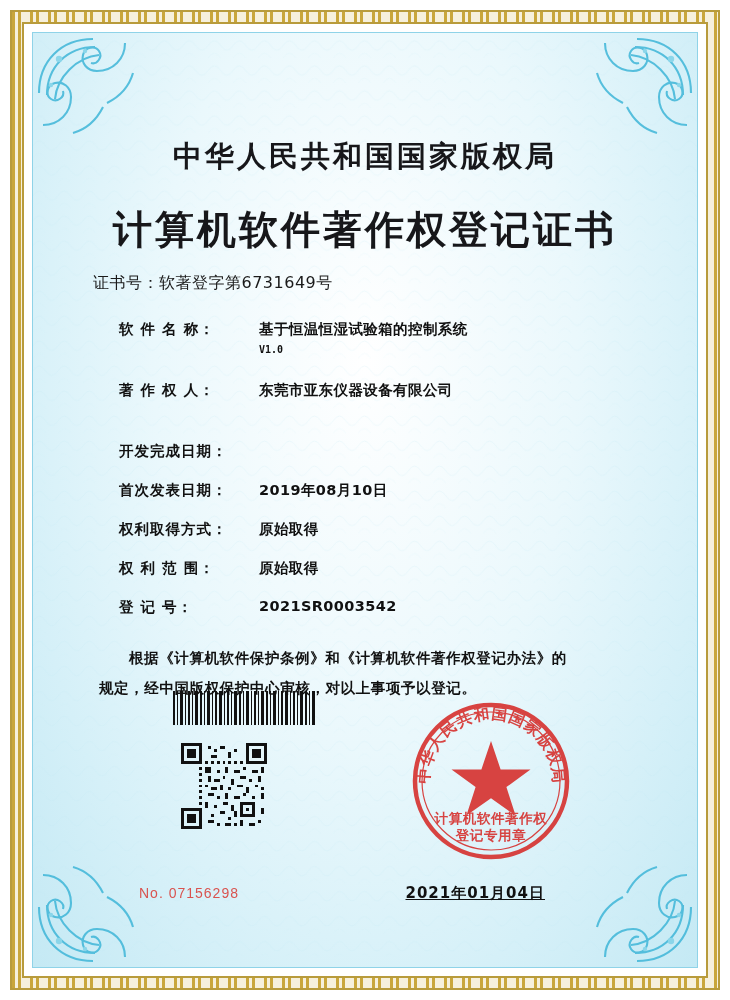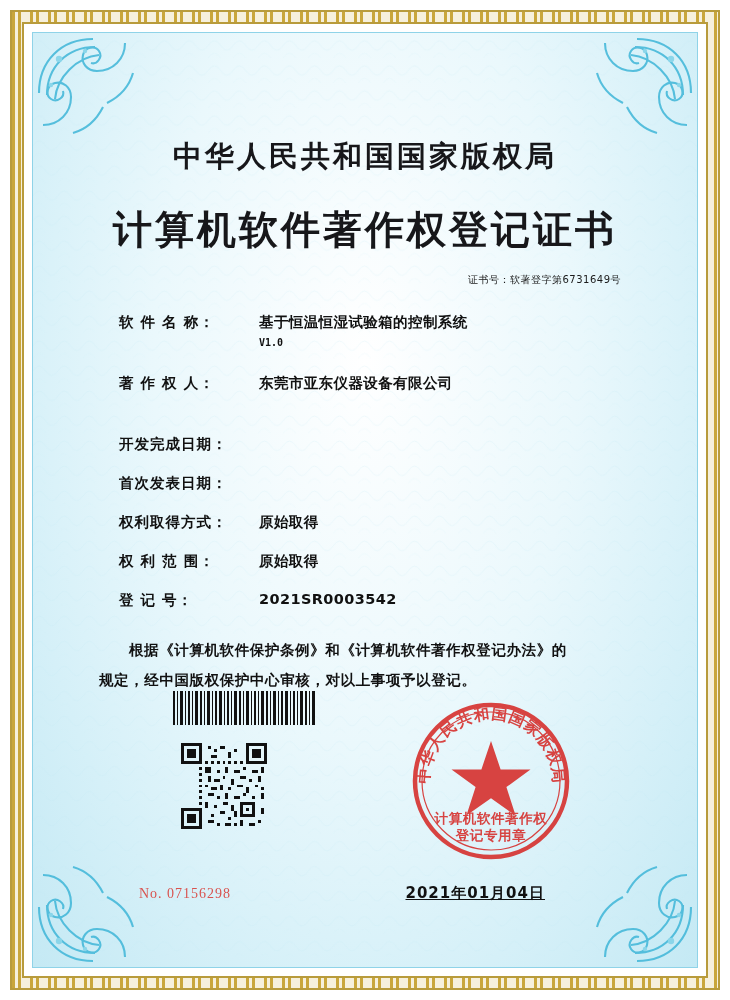--- a/index.html
+++ b/index.html
@@ -104,22 +104,22 @@
   .title-main {
     text-align: center;
     font-family: "DejaVu Serif", "Liberation Serif", serif;
     font-size: 39px;
     letter-spacing: 3px;
     color: #17171a;
     font-weight: 700;
     margin-top: 26px;
   }
   .cert-no {
-    text-align: right;
-    font-size: 10px;
+    text-align: left;
+    font-size: 16px;
     color: #1a1a1a;
     margin-top: 16px;
     padding-right: 16px;
     letter-spacing: 0.5px;
     font-family: "DejaVu Sans", sans-serif;
   }
 
   .fields {
     margin-top: 26px;
     padding-left: 26px;
@@ -155,21 +155,21 @@
   .gap-md { height: 18px; }
 
   .field-row.dated { margin-bottom: 20px; }
 
   .statement {
     margin-top: 26px;
     font-size: 14.5px;
     color: #111;
     line-height: 2.1;
     letter-spacing: 0.6px;
-    font-family: Liberation Mono, monospace;
+    font-family: Liberation Serif, serif;
     font-weight: 600;
     padding: 0 6px;
   }
   .statement .indent { text-indent: 30px; display: block; }
 
   
   .marks {
     position: absolute;
     left: 60px;
     right: 60px;
@@ -207,21 +207,21 @@
     bottom: 64px;
     display: flex;
     align-items: baseline;
     justify-content: space-between;
     font-family: "DejaVu Sans", sans-serif;
   }
   .serial {
     font-size: 14px;
     color: #d9534f;
     letter-spacing: 1px;
-    font-family: Liberation Serif, serif;
+    font-family: Liberation Sans, sans-serif;
     padding-left: 46px;
   }
   .issue-date {
     font-size: 15px;
     color: #111;
     font-weight: 600;
     letter-spacing: 1px;
     padding-right: 92px;
     text-decoration: underline;
   }
@@ -337,20 +337,21 @@
             </div>
 
             <div class="gap-lg"></div>
 
             <div class="field-row dated">
               <div class="field-label">开发完成日期：</div>
             </div>
 
             <div class="field-row dated">
               <div class="field-label">首次发表日期：</div>
+              <div class="field-value">2019年08月10日</div>
             </div>
 
             <div class="field-row dated">
               <div class="field-label">权利取得方式：</div>
               <div class="field-value">原始取得</div>
             </div>
 
             <div class="field-row dated">
               <div class="field-label">权 利 范 围：</div>
               <div class="field-value">原始取得</div>

